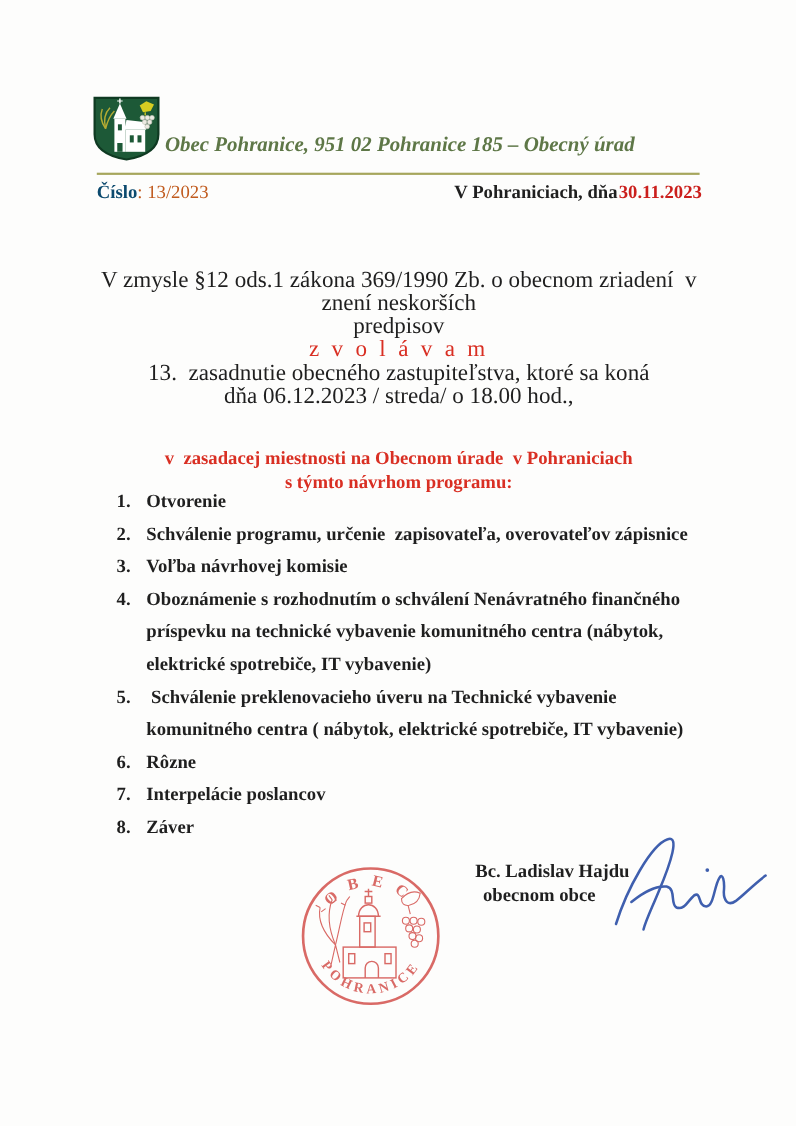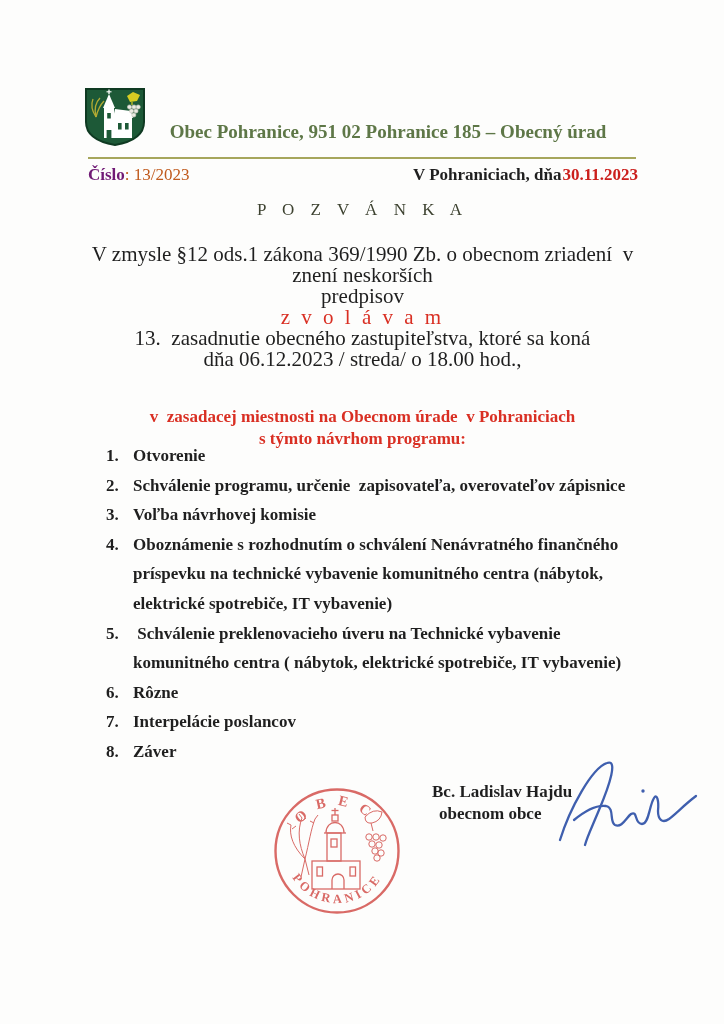--- a/index.html
+++ b/index.html
@@ -14,30 +14,30 @@
     background:#fdfdfc;
     overflow:hidden;
     color:#1f1f1f;
   }
   .abs{position:absolute;}
   .pre{white-space:pre-wrap;}
 
   
   .muni-header{
     left:150px;top:121px;width:476px;
-    text-align:center;
-    font-size:19px;font-weight:bold;
+    text-align:left;
+    font-size:19px;font-weight:bold;font-style:italic;
     color:var(--header-green,#5e7747);
   }
   .rule{
     left:88px;top:157px;width:548px;height:2px;
     background:var(--rule-olive,#a6a65c);
   }
   .ref-row{left:88px;top:165px;font-size:17px;}
-  .ref-row .label{font-weight:bold;color:#701a75;}
+  .ref-row .label{font-weight:bold;color:#0c4a6e;}
   .ref-row .val{font-weight:normal;color:var(--ref-orange,#c05a1d);}
   .dateline{left:413px;top:165px;font-size:17px;font-weight:bold;}
   .dateline .date{color:var(--date-red,#cb1f1c);margin-left:1px;}
 
   
   .doc-title{
     left:80px;top:200px;width:565px;
     text-align:center;
     font-size:17px;letter-spacing:6px;
     color:#3d4230;
@@ -134,21 +134,20 @@
   <div class="abs rule"></div>
 
   <div class="abs ref-row">
     <span class="label">Číslo</span><span class="val pre">: 13/2023</span>
   </div>
 
   <div class="abs dateline">
     <span>V Pohraniciach, dňa</span><span class="date">30.11.2023</span>
   </div>
 
-  <div class="abs doc-title">P O Z V Á N K A</div>
 
   <div class="abs intro">
     <div class="pre">V zmysle §12 ods.1 zákona 369/1990 Zb. o obecnom zriadení  v znení neskorších</div>
     <div class="pre">predpisov</div>
     <div class="convene pre">z v o l á v a m</div>
     <div class="pre">13.  zasadnutie obecného zastupiteľstva, ktoré sa koná</div>
     <div class="pre">dňa 06.12.2023 / streda/ o 18.00 hod.,</div>
   </div>
 
   <div class="abs venue">

